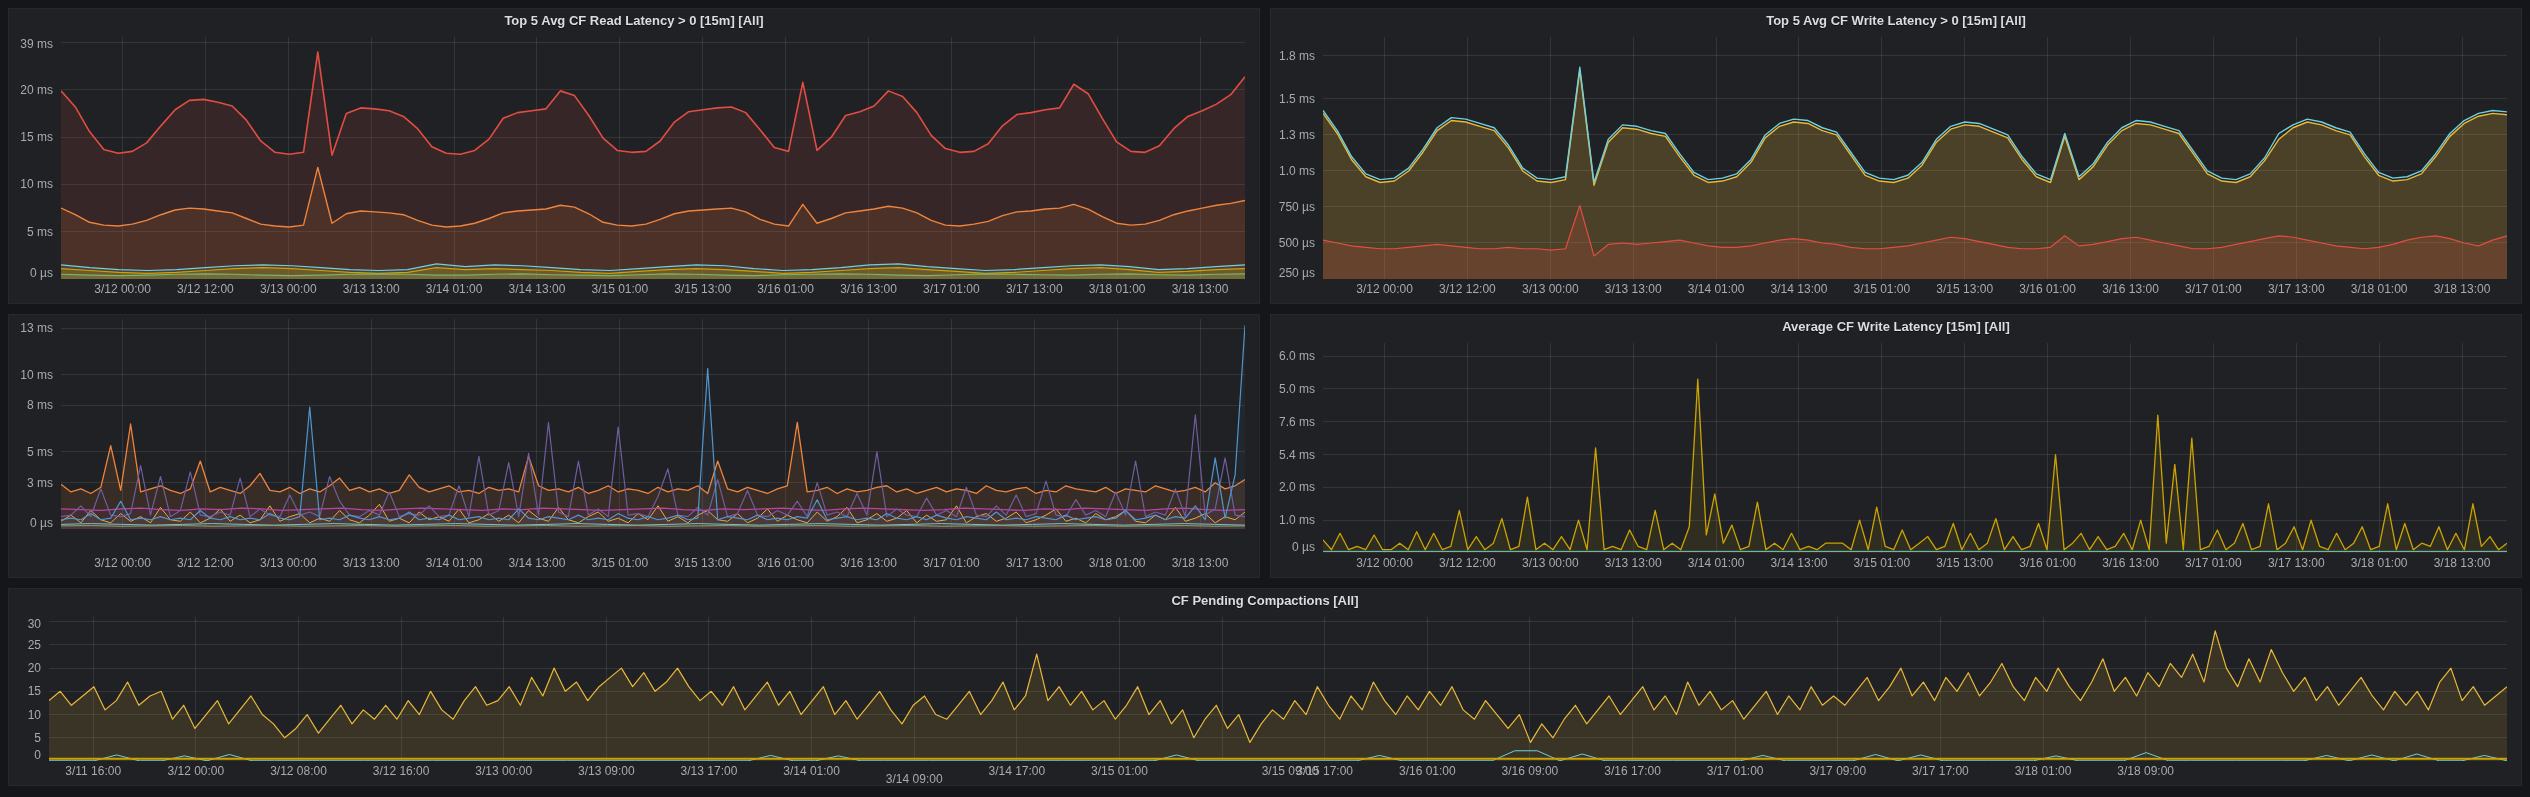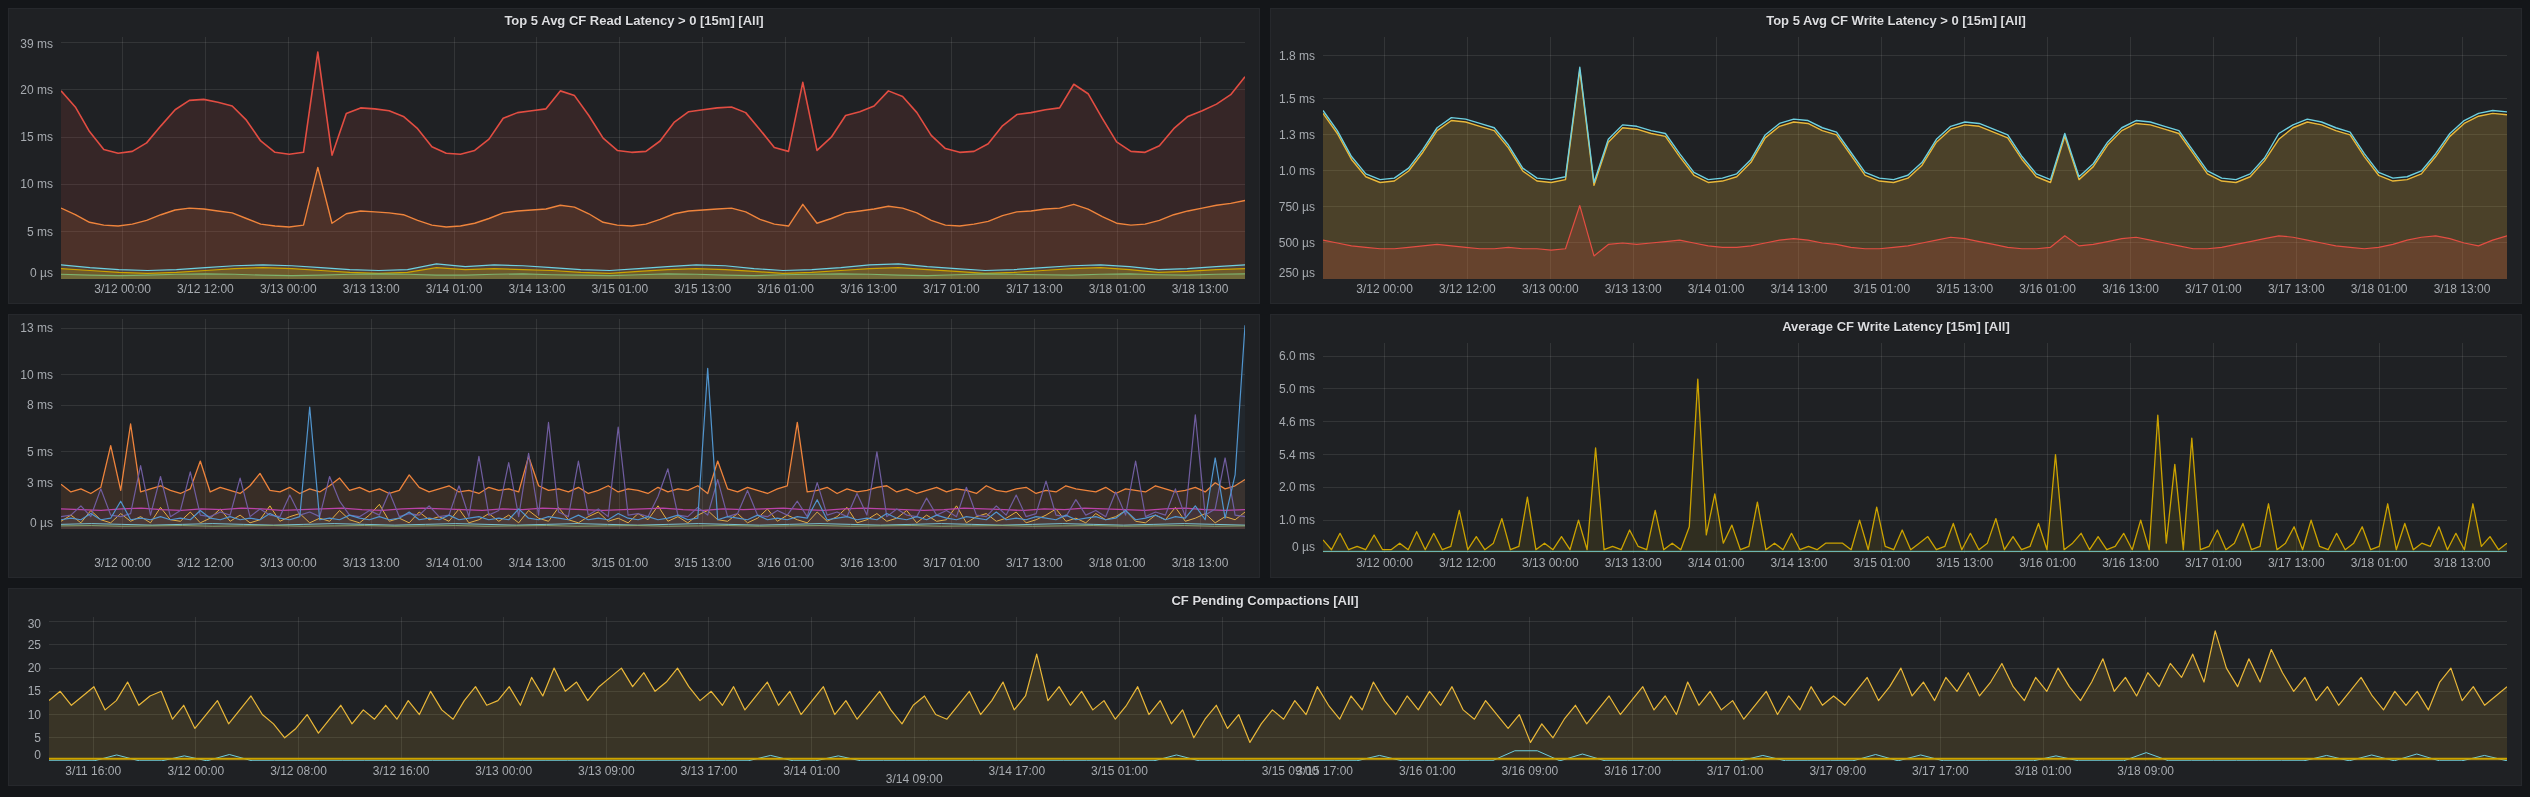--- a/index.html
+++ b/index.html
@@ -245,21 +245,21 @@
           <span class="x-tick" style="left: 1058.13px;">3/18 01:00</span>
           <span class="x-tick" style="left: 1141.01px;">3/18 13:00</span>
         </div>
     </section>
     <section class="panel">
       <h2 class="panel-title">Average CF Write Latency [15m] [All]</h2>
       <div class="chart">
         <div class="y-axis">
             <span class="y-tick" style="top: 6.125px;">6.0 ms</span>
             <span class="y-tick" style="top: 38.9375px;">5.0 ms</span>
-            <span class="y-tick" style="top: 71.75px;">4.6 ms</span>
+            <span class="y-tick" style="top: 71.75px;">7.6 ms</span>
             <span class="y-tick" style="top: 104.562px;">5.4 ms</span>
             <span class="y-tick" style="top: 137.375px;">2.0 ms</span>
             <span class="y-tick" style="top: 170.188px;">1.0 ms</span>
             <span class="y-tick" style="top: 197px;">0 µs</span>
           </div>
         <div class="plot">
             <svg width="1184" height="210" viewBox="0 0 1184 210">
               <line x1="0" x2="1184" y1="13.125" y2="13.125" stroke="rgba(255,255,255,0.09)" stroke-width="1" shape-rendering="crispEdges"></line>
               <line x1="0" x2="1184" y1="45.9375" y2="45.9375" stroke="rgba(255,255,255,0.09)" stroke-width="1" shape-rendering="crispEdges"></line>
               <line x1="0" x2="1184" y1="78.75" y2="78.75" stroke="rgba(255,255,255,0.09)" stroke-width="1" shape-rendering="crispEdges"></line>

